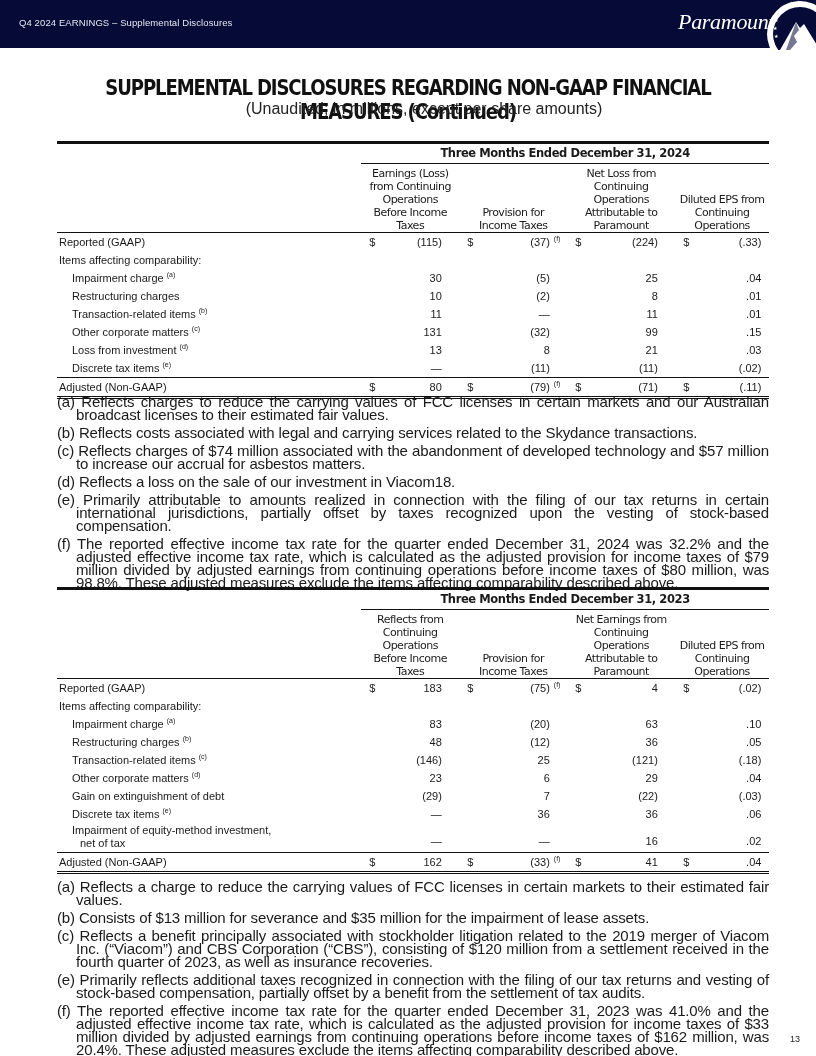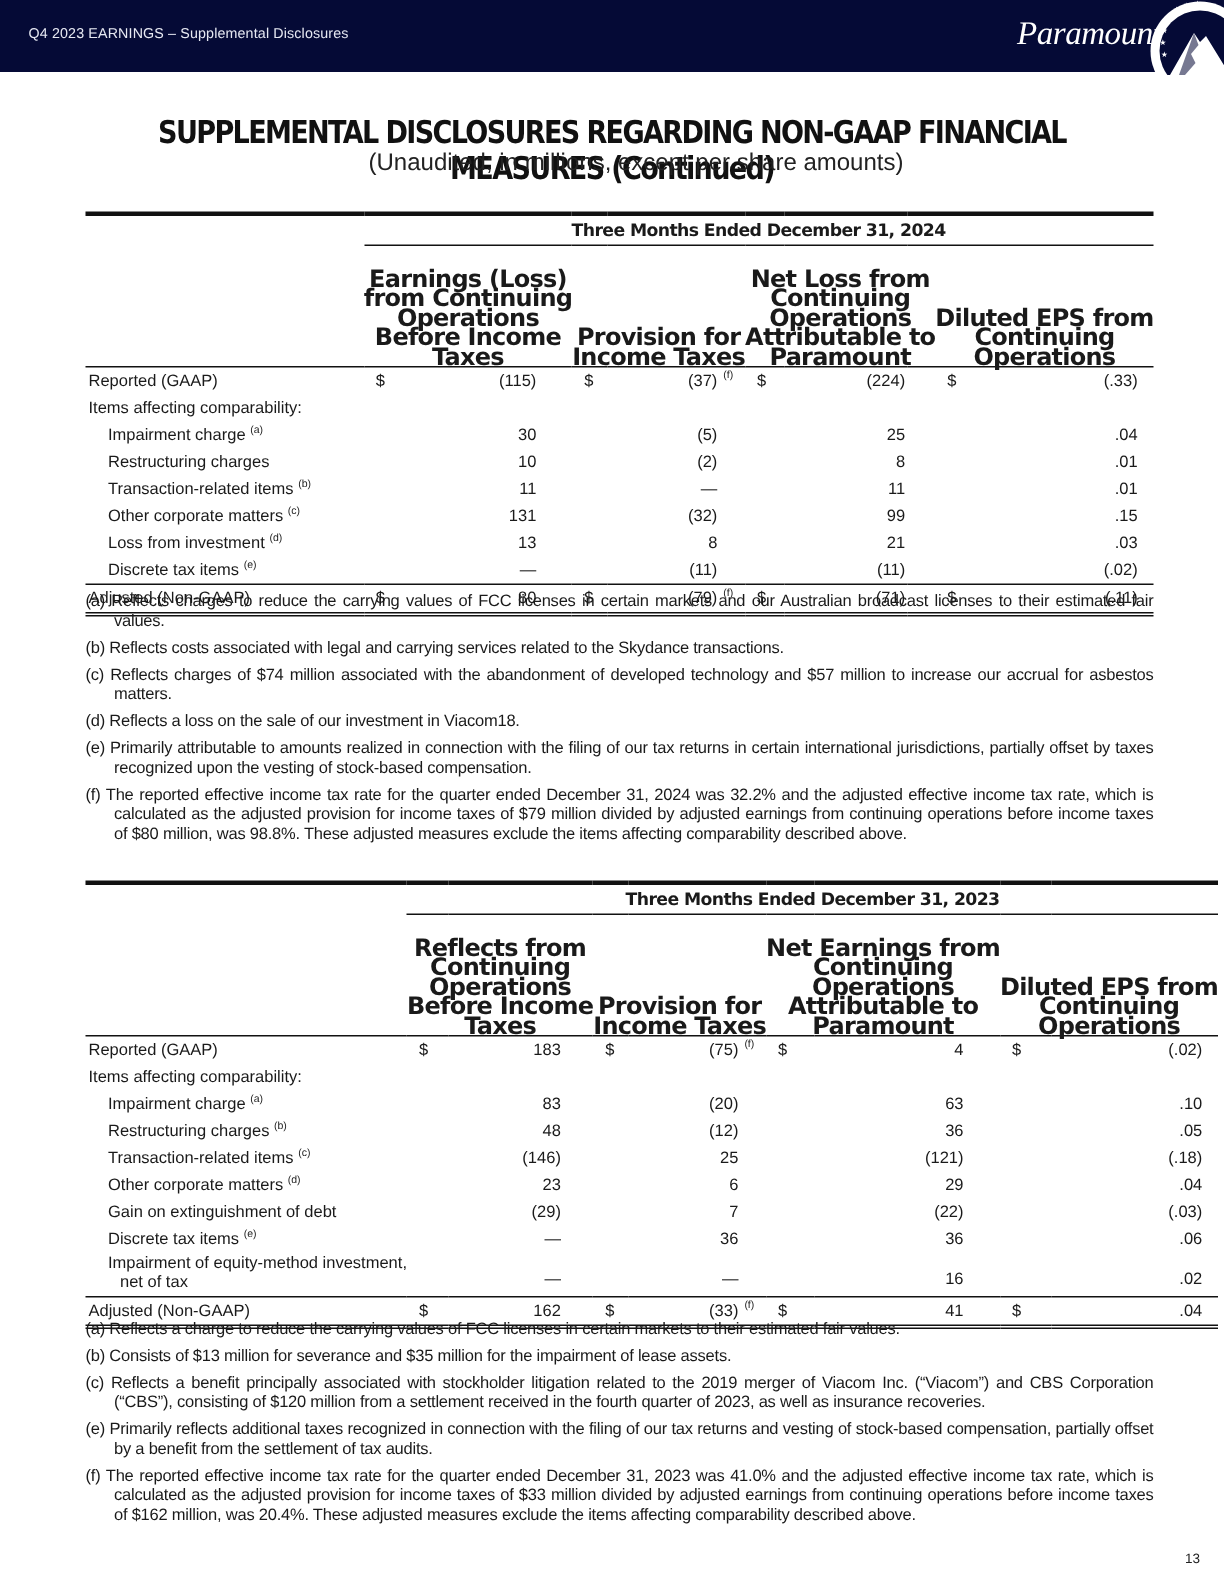--- a/index.html
+++ b/index.html
@@ -14,46 +14,46 @@
   .page-title { position: absolute; left: 0; top: 76px; width: 816px; text-align: center; font-family: "DejaVu Sans", sans-serif; font-weight: bold; font-size: 21px; letter-spacing: -1.3px; transform: scaleX(0.86); transform-origin: center; color: #111; }
   .page-subtitle { position: absolute; left: 16px; top: 100px; width: 816px; text-align: center; font-size: 16px; color: #222; }
 
   .fin-table { position: absolute; left: 57px; width: 712px; border-collapse: collapse; font-size: 11px; color: #1a1a1a; }
   .fin-table td { padding: 0; vertical-align: bottom; white-space: nowrap; }
   .t1 { top: 141px; }
   .t2 { top: 587px; }
 
   .top-rule td { border-top: 3px solid #111; height: 0; }
   .period-row td.period { text-align: center; font-weight: bold; font-size: 11.5px; height: 19px; border-bottom: 1.5px solid #111; vertical-align: middle; font-family: "DejaVu Sans", sans-serif; letter-spacing: -0.4px; transform: none; }
-  .col-head-row td { font-weight: bold; text-align: center; font-size: 16px; line-height: 13px; padding-top: 15px; border-bottom: 1.5px solid #111; font-family: "DejaVu Sans", sans-serif; letter-spacing: -0.5px; }
+  .col-head-row td { font-weight: normal; text-align: center; font-size: 11px; line-height: 13px; padding-top: 3px; border-bottom: 1.5px solid #111; font-family: "DejaVu Sans", sans-serif; letter-spacing: -0.5px; }
   .col-head-row td.label-cell { border-bottom: 1.5px solid #111; }
 
   .data-row td { height: 18px; line-height: 18px; vertical-align: middle; }
   .data-row td.lbl { padding-left: 2px; }
   .data-row td.lbl.ind { padding-left: 15px; }
   .data-row td.lbl.ind2 { padding-left: 15px; line-height: 13px; }
   .data-row.tall td { height: 30px; vertical-align: bottom; padding-bottom: 2px; }
   .data-row td.dol { text-align: left; padding-left: 8px; }
   .data-row td.val { text-align: right; padding-right: 2px; }
   .data-row td.fn { text-align: left; font-size: 7px; vertical-align: top; line-height: 12px; padding-left: 2px; }
   .data-row.total td { border-top: 1.5px solid #111; border-bottom: 3.5px double #111; }
   sup { font-size: 7px; vertical-align: super; line-height: 0; }
 
-  .notes { position: absolute; left: 57px; width: 712px; font-size: 11px; line-height: 13px; color: #1a1a1a; }
+  .notes { position: absolute; left: 57px; width: 712px; font-size: 15px; line-height: 13px; color: #1a1a1a; }
   .notes p { padding-left: 19px; text-indent: -19px; margin-bottom: 5px; text-align: justify; font-family: "Liberation Sans", sans-serif; letter-spacing: -0.15px; }
   .n1 { top: 395px; }
   .n2 { top: 880px; }
 
   .page-number { position: absolute; left: 790px; top: 1034px; font-size: 9px; color: #222; }
 </style>
 </head>
 <body>
 
 <div class="header-band">
-  <div class="header-title">Q4 2023 EARNINGS – Supplemental Disclosures</div>
+  <div class="header-title">Q4 2024 EARNINGS – Supplemental Disclosures</div>
   <div class="logo-text">Paramount</div>
   <svg class="logo-mark" viewBox="0 0 50 50">
     <circle cx="34" cy="34" r="33" fill="#ffffff"></circle>
     <circle cx="34" cy="34" r="27" fill="#050a36"></circle>
     <polygon points="14,50 30,22 34,28 38,24 54,50" fill="#ffffff"></polygon>
     <polygon points="30,22 33,30 28,36 31,42 24,50 20,50" fill="#050a36" opacity="0.55"></polygon>
     <g fill="#ffffff" font-size="5">
       <text x="10" y="14">★</text>
         <text x="16" y="8">★</text>
         <text x="23" y="5">★</text>

